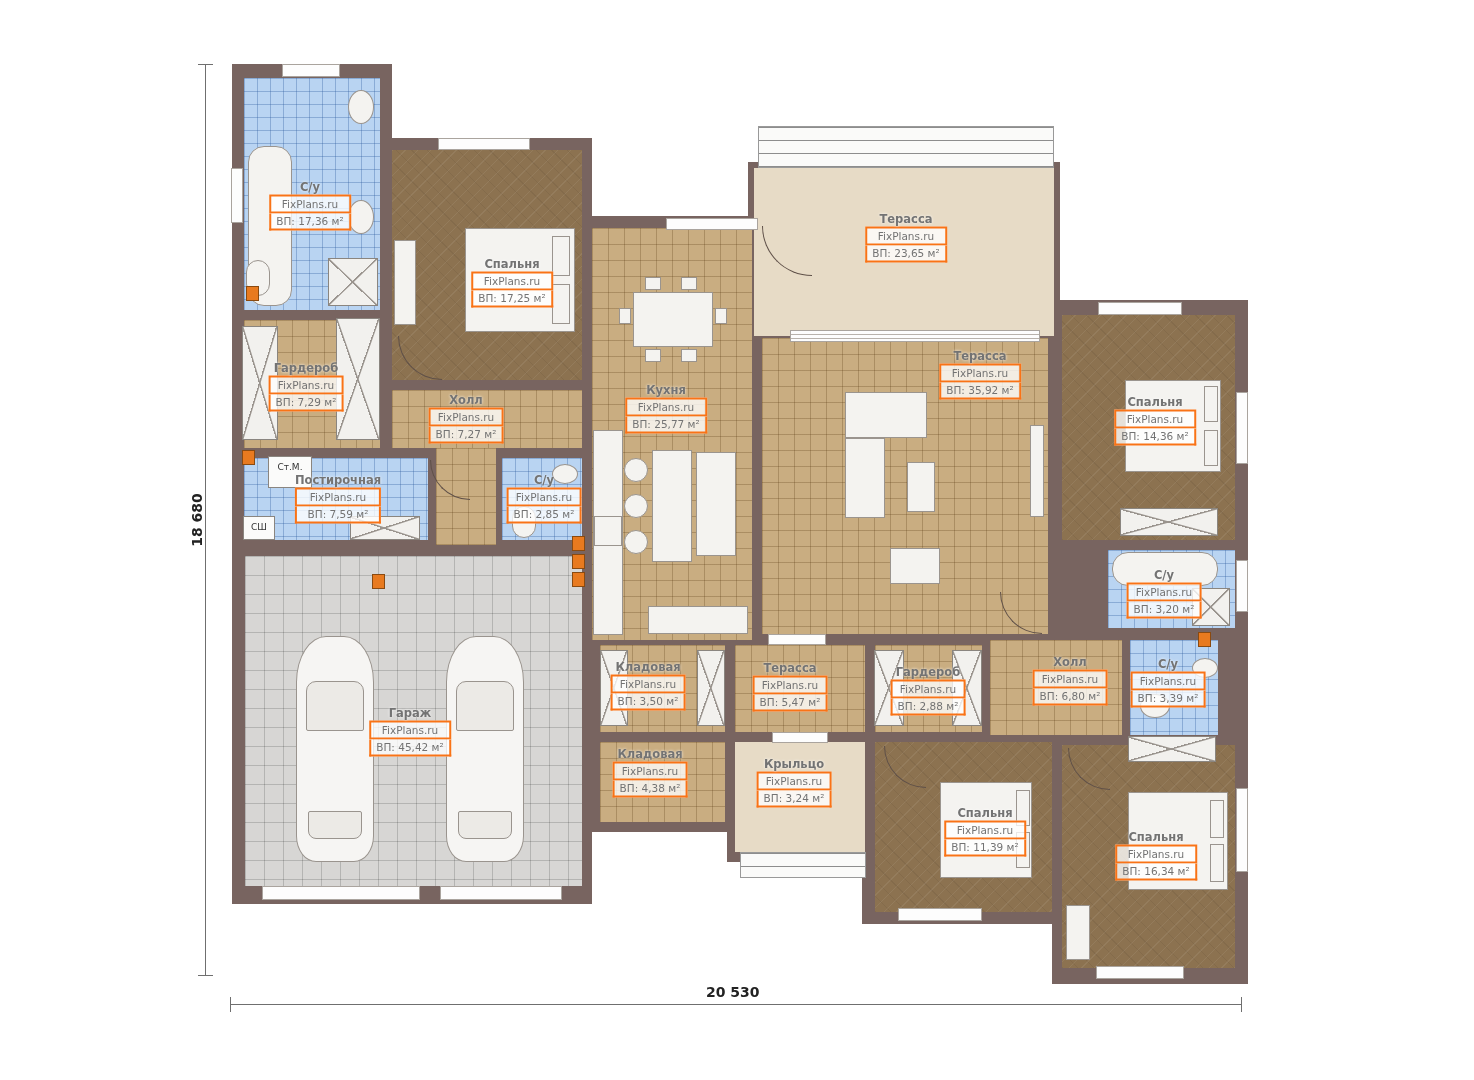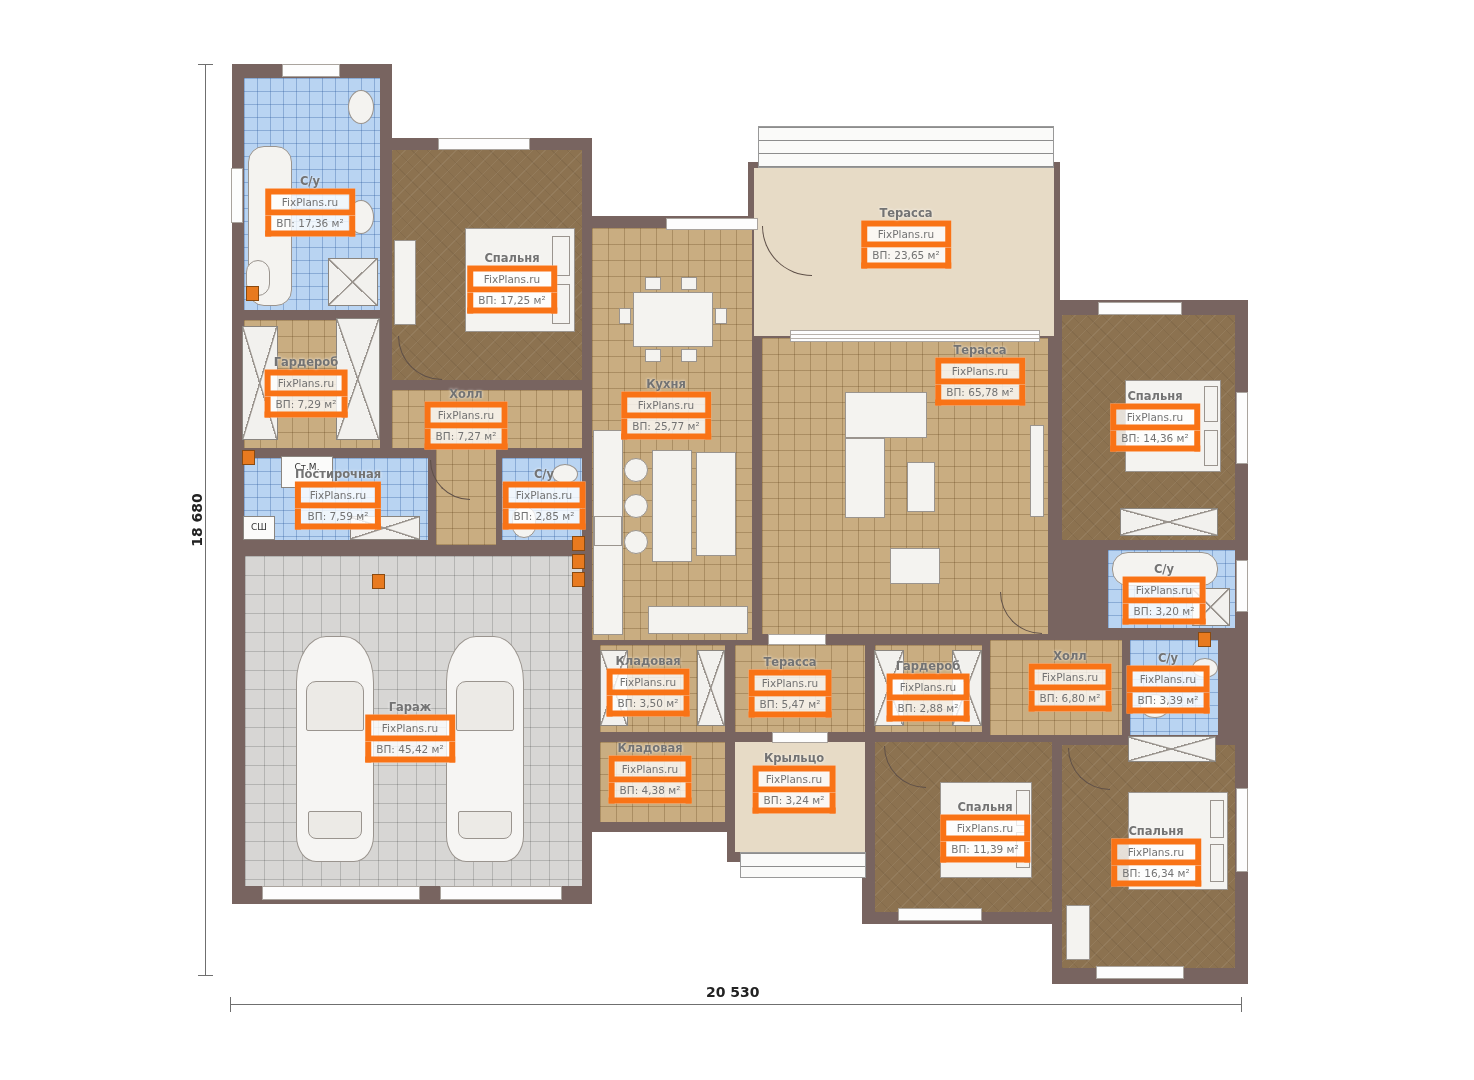--- a/index.html
+++ b/index.html
@@ -49,21 +49,21 @@
     background-image:repeating-linear-gradient(to bottom,#8d8d8d 0 1px,transparent 1px 13px); box-sizing:border-box; }
 
   .arc { position:absolute; border-left:1.5px solid #5f5048; border-bottom:1.5px solid #5f5048;
          border-bottom-left-radius:100%; box-sizing:border-box; }
 
   .sock { position:absolute; width:13px; height:15px; background:#e87a1f; border:1px solid #8a4a10; box-sizing:border-box; }
 
   .rlabel { position:absolute; transform:translate(-50%,-50%); text-align:center; color:#737373; z-index:30; }
   .rname { font-weight:bold; font-size:11.5px; line-height:14px; white-space:nowrap;
            text-shadow:0 0 3px rgba(255,255,255,.9); margin-bottom:1px; }
-  .rwm,.rarea { border:6px solid #f97316; background:rgba(255,255,255,.78); font-size:10.5px;
+  .rwm,.rarea { border:2px solid #f97316; background:rgba(255,255,255,.78); font-size:10.5px;
                 line-height:15px; padding:0 5px; white-space:nowrap; }
   .rarea { border-top:none; }
 
   .mini { position:absolute; background:#fbfbfa; border:1px solid #8a857f; font-size:9px; line-height:11px;
           padding:5px 3px; color:#333; text-align:center; box-sizing:border-box; z-index:25; }
 
   .dim-line { position:absolute; background:#6f6f6f; }
   .dim-text { position:absolute; font-weight:bold; font-size:14px; color:#222; white-space:nowrap; }
   .dim-text.v { transform:rotate(-90deg); transform-origin:center; }
 </style>
@@ -130,21 +130,21 @@
 
   <div class="furn" style="left:465px;top:228px;width:110px;height:104px"></div>
   <div class="furn" style="left:552px;top:236px;width:18px;height:40px"></div>
   <div class="furn" style="left:552px;top:284px;width:18px;height:40px"></div>
   <div class="furn" style="left:394px;top:240px;width:22px;height:85px"></div>
 
   <div class="xbox" style="left:242px;top:326px;width:36px;height:114px"></div>
   <div class="xbox" style="left:336px;top:318px;width:44px;height:122px"></div>
 
   <div class="xbox" style="left:350px;top:516px;width:70px;height:24px"></div>
-  <div class="mini" style="left:281px;top:456px;width:52px;height:32px"><span>Ст.М.</span></div>
+  <div class="mini" style="left:268px;top:456px;width:44px;height:32px"><span>Ст.М.</span></div>
   <div class="mini" style="left:243px;top:516px;width:32px;height:24px"><span>СШ</span></div>
 
   <div class="furn circle" style="left:552px;top:464px;width:26px;height:20px"></div>
   <div class="furn round" style="left:512px;top:506px;width:24px;height:32px"></div>
 
   <div class="car" style="left:296px;top:636px;width:78px;height:226px">
       <div class="glass"></div>
       <div class="rglass"></div>
     </div>
   <div class="car" style="left:446px;top:636px;width:78px;height:226px">
@@ -254,21 +254,21 @@
     <div class="rarea">ВП: 25,77 м²</div>
   </div>
   <div class="rlabel" style="left:906px;top:237px">
     <div class="rname">Терасса</div>
     <div class="rwm">FixPlans.ru</div>
     <div class="rarea">ВП: 23,65 м²</div>
   </div>
   <div class="rlabel" style="left:980px;top:374px">
     <div class="rname">Терасса</div>
     <div class="rwm">FixPlans.ru</div>
-    <div class="rarea">ВП: 65,78 м²</div>
+    <div class="rarea">ВП: 35,92 м²</div>
   </div>
   <div class="rlabel" style="left:1155px;top:420px">
     <div class="rname">Спальня</div>
     <div class="rwm">FixPlans.ru</div>
     <div class="rarea">ВП: 14,36 м²</div>
   </div>
   <div class="rlabel" style="left:1164px;top:593px">
     <div class="rname">С/у</div>
     <div class="rwm">FixPlans.ru</div>
     <div class="rarea">ВП: 3,20 м²</div>

